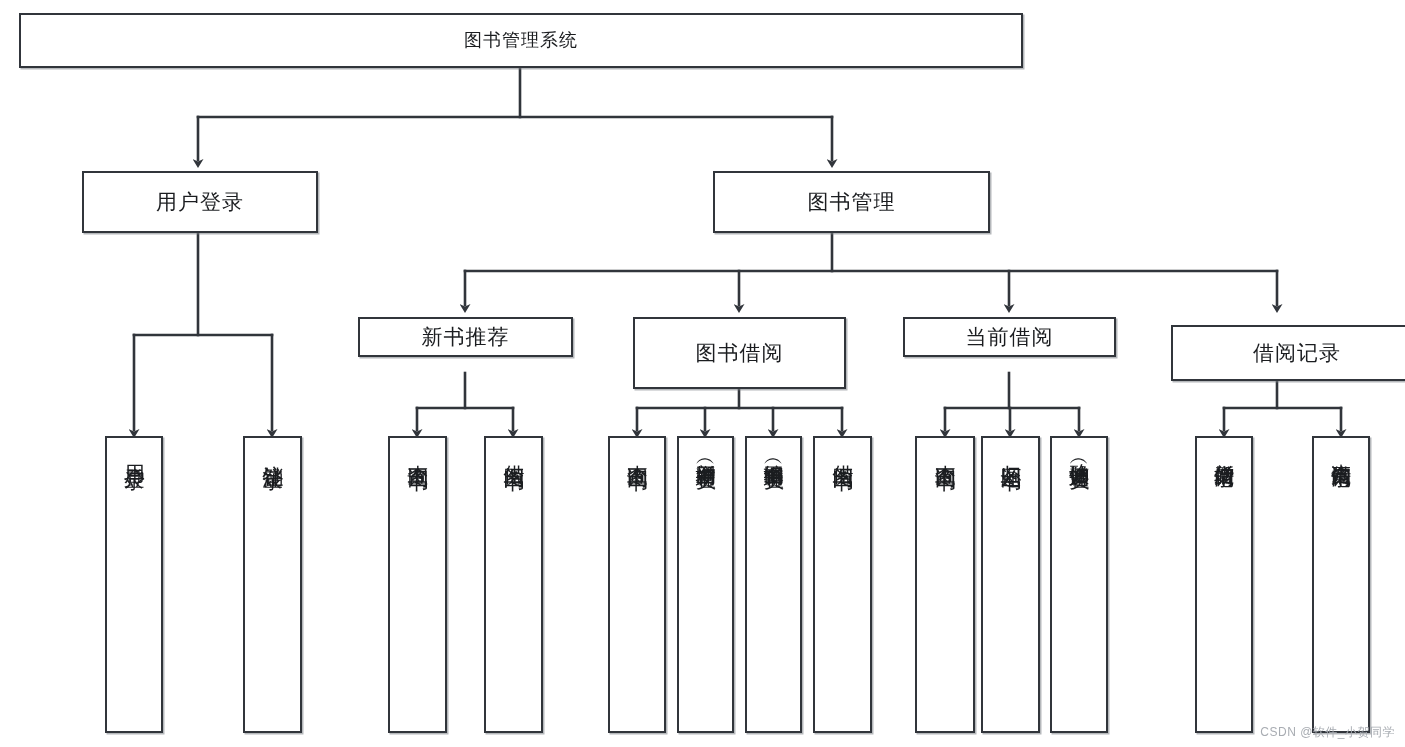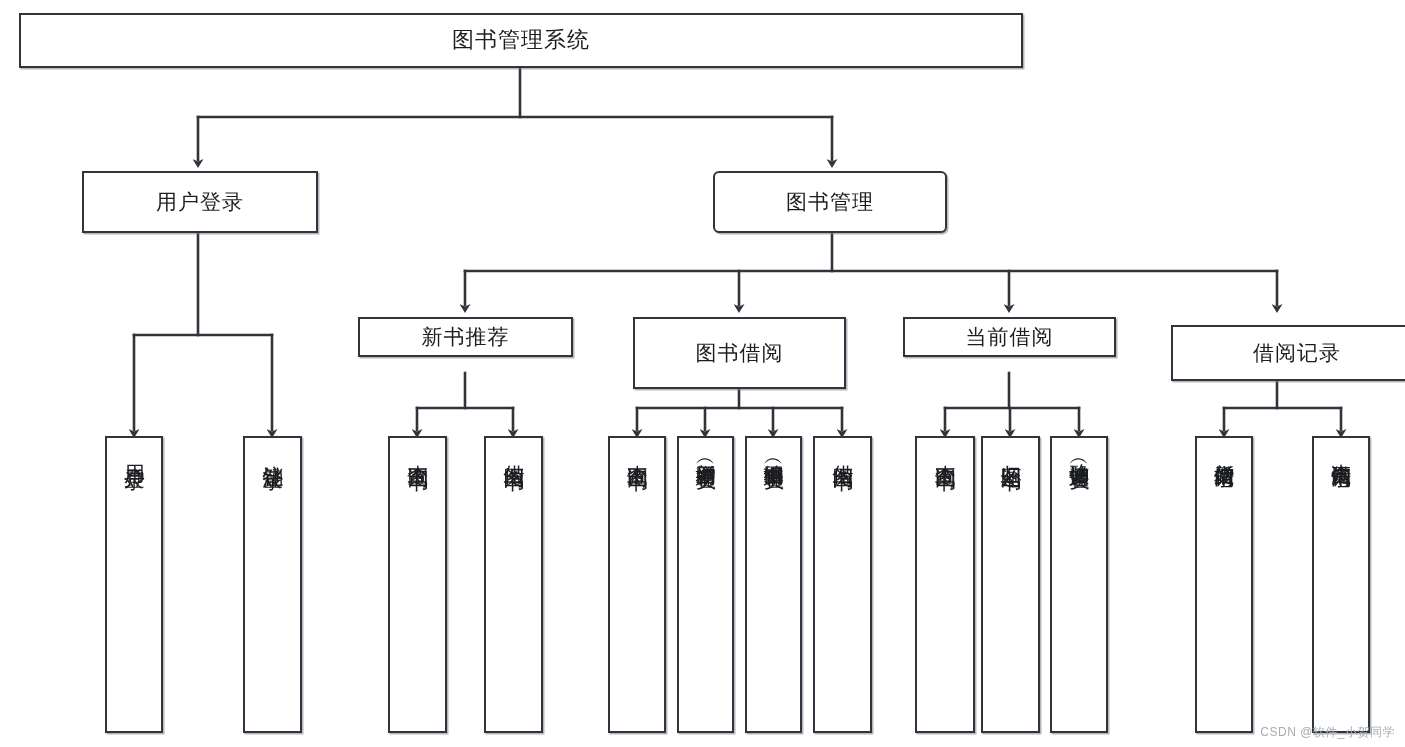--- a/index.html
+++ b/index.html
@@ -30,21 +30,21 @@
     justify-content:center;
     color:#1b1d20;
     box-shadow:1.5px 1.5px 0 rgba(120,125,132,0.55);
   }
   .node .label{
     font-size:21px;
     line-height:1.12;
     letter-spacing:1px;
     white-space:nowrap;
   }
-  .node.root .label{font-size:22px;}
+  .node.root .label{font-size:18px;}
   .node.leaf{
     align-items:flex-start;
     justify-content:center;
     padding-top:10px;
   }
   .node.leaf .label{
     writing-mode:vertical-rl;
     text-orientation:upright;
     font-size:21px;
     line-height:1.28;
@@ -118,21 +118,21 @@
     </g>
   </svg>
 
   <div class="node root" style="left:19px;top:13px;width:1004px;height:55px;">
     <span class="label">图书管理系统</span>
   </div>
 
   <div class="node l1" style="left:82px;top:171px;width:236px;height:62px;">
     <span class="label">用户登录</span>
   </div>
-  <div class="node l1" style="left:713px;top:171px;width:234px;height:62px;border-radius:6px;">
+  <div class="node l1" style="left:713px;top:171px;width:277px;height:62px;">
     <span class="label">图书管理</span>
   </div>
 
   <div class="node l2" style="left:358px;top:317px;width:215px;height:40px;">
     <span class="label">新书推荐</span>
   </div>
   <div class="node l2" style="left:633px;top:317px;width:213px;height:72px;">
     <span class="label">图书借阅</span>
   </div>
   <div class="node l2" style="left:903px;top:317px;width:213px;height:40px;">

